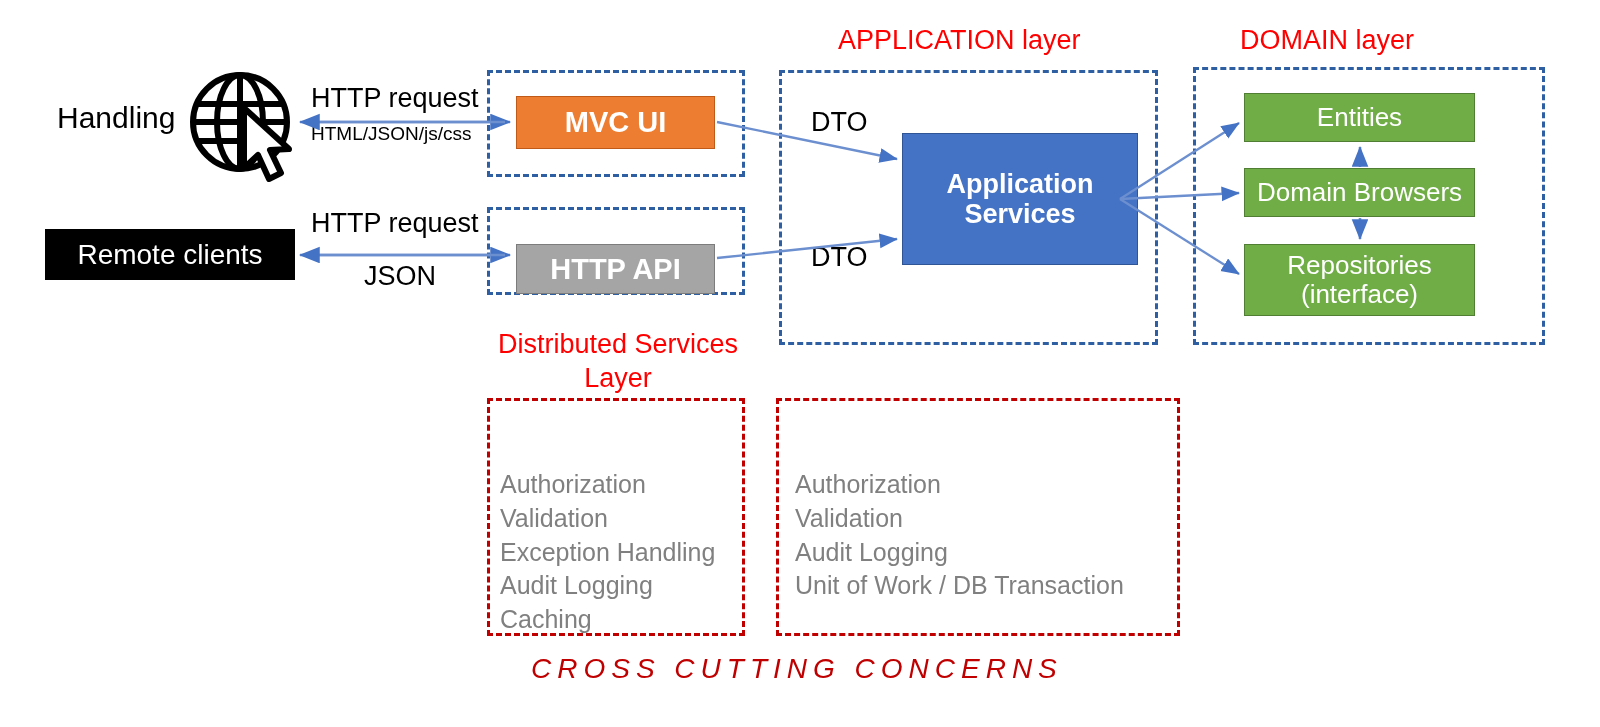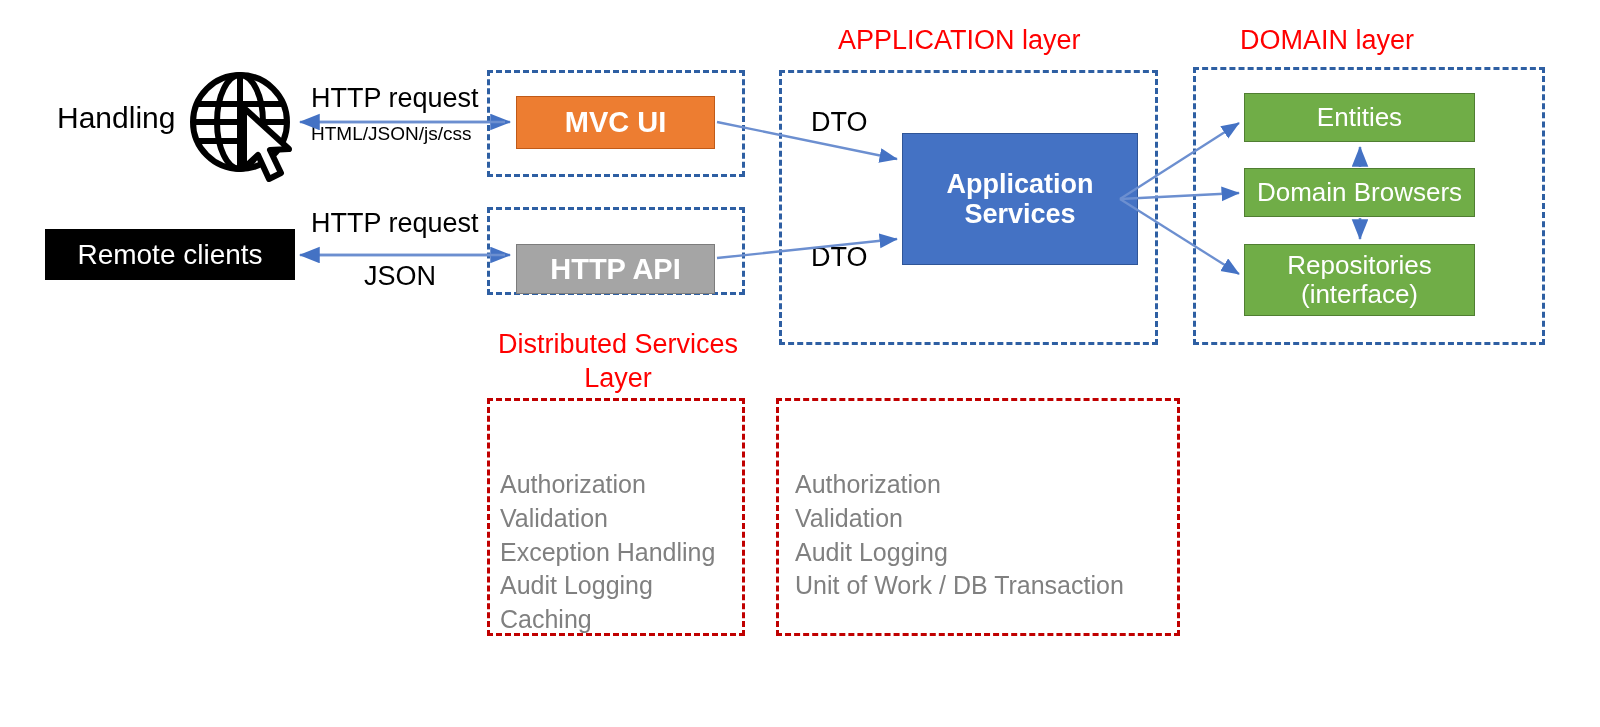--- a/index.html
+++ b/index.html
@@ -200,20 +200,21 @@
 Audit Logging
 Caching</div>
 
   <div class="abs cc-box" style="left:776px; top:398px; width:404px; height:238px;"></div>
 
   <div class="abs cc-list" style="left:795px; top:432px; width:380px;">Authorization
 Validation
 Audit Logging
 Unit of Work / DB Transaction</div>
 
+  <div class="abs cc-caption" style="left:531px; top:653px;">CROSS CUTTING CONCERNS</div>
 
   <svg class="overlay">
     <defs>
       <marker id="ah" markerWidth="9" markerHeight="9" refX="7.6" refY="3.2" orient="auto" markerUnits="strokeWidth">
         <path d="M0,0 L8,3.2 L0,6.4 z" fill="#4472C4"></path>
       </marker>
       <marker id="ahb" markerWidth="9" markerHeight="9" refX="7.6" refY="3.2" orient="auto" markerUnits="strokeWidth">
         <path d="M0,0 L8,3.2 L0,6.4 z" fill="#4472C4"></path>
       </marker>
     </defs>

